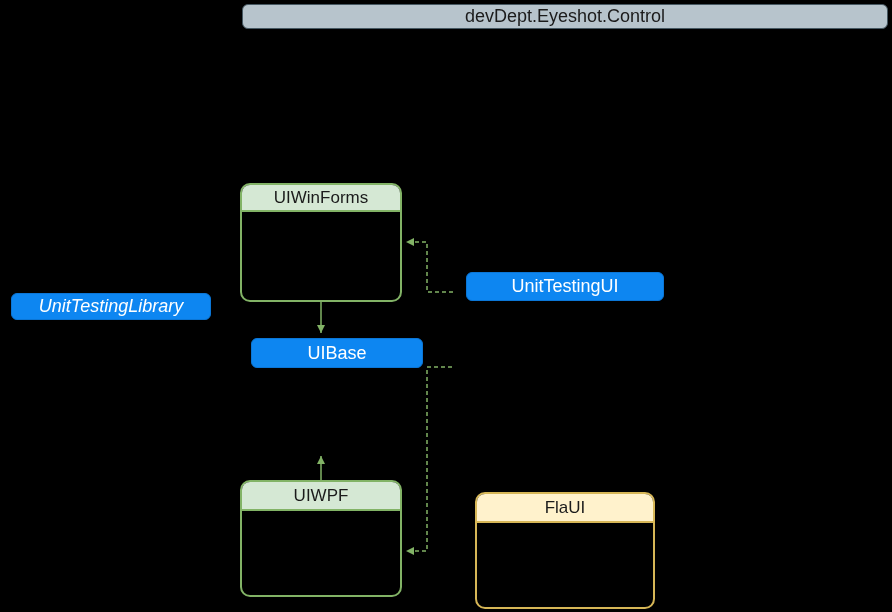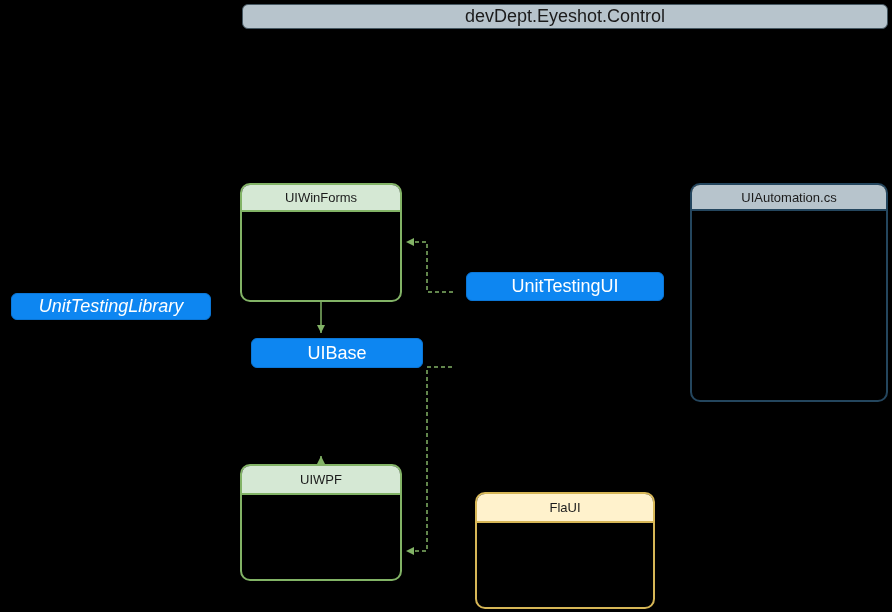--- a/index.html
+++ b/index.html
@@ -22,41 +22,41 @@
     background:#b7c4cc;color:#1b1b1b;border:1px solid #465862;
   }
   .pill.blue{
     background:#0d86f1;color:#ffffff;border:1px solid #0b76d6;margin-left:9px;
   }
 
   
   .classbox{border-radius:10px;background:transparent;}
   .classbox .hdr{
     box-sizing:border-box;display:flex;align-items:center;justify-content:center;
-    font-size:13px;color:#1b1b1b;
+    font-size:17px;color:#1b1b1b;
     border-top-left-radius:8px;border-top-right-radius:8px;
   }
   .classbox.green{border:2px solid #82b366;}
   .classbox.green .hdr{background:#d5e8d4;border-bottom:2px solid #82b366;}
   .classbox.navy{border:2px solid #24465e;}
   .classbox.navy .hdr{background:#b7c4cc;border-bottom:2px solid #24465e;}
   .classbox.yellow{border:2px solid #d6b656;}
   .classbox.yellow .hdr{background:#fff2cc;border-bottom:2px solid #d6b656;}
 
   
   #eyeshot-bar     {left:242px;top:4px;  width:646px;height:25px;}
   #image-comparison{left:2px;  top:123px;width:200px;height:26px;}
   #unit-testing-library{left:2px;top:293px;width:200px;height:27px;font-style:italic;}
   #uiwinforms      {left:240px;top:183px;width:162px;height:119px;}
   #uiwinforms .hdr {height:27px;}
   #uibase          {left:242px;top:338px;width:172px;height:30px;}
   #unit-testing-ui {left:457px;top:272px;width:198px;height:29px;}
   #uiautomation    {left:690px;top:183px;width:198px;height:219px;}
   #uiautomation .hdr{height:26px;}
-  #uiwpf           {left:240px;top:464px;width:162px;height:117px;}
+  #uiwpf           {left:240px;top:480px;width:162px;height:117px;}
   #uiwpf .hdr      {height:29px;}
   #flaui           {left:475px;top:492px;width:180px;height:117px;}
   #flaui .hdr      {height:29px;}
 </style>
 </head>
 <body>
 
 <div id="canvas">
 
   <svg id="edges" width="892" height="612">
@@ -87,25 +87,20 @@
   </div>
 
   <div id="uibase" class="node pill blue">
     <span>UIBase</span>
   </div>
 
   <div id="unit-testing-ui" class="node pill blue">
     <span>UnitTestingUI</span>
   </div>
 
-  <div id="uiautomation" class="node classbox navy">
-    <div class="hdr">
-      <span>UIAutomation.cs</span>
-    </div>
-  </div>
 
   <div id="uiwpf" class="node classbox green">
     <div class="hdr">
       <span>UIWPF</span>
     </div>
   </div>
 
   <div id="flaui" class="node classbox yellow">
     <div class="hdr">
       <span>FlaUI</span>

